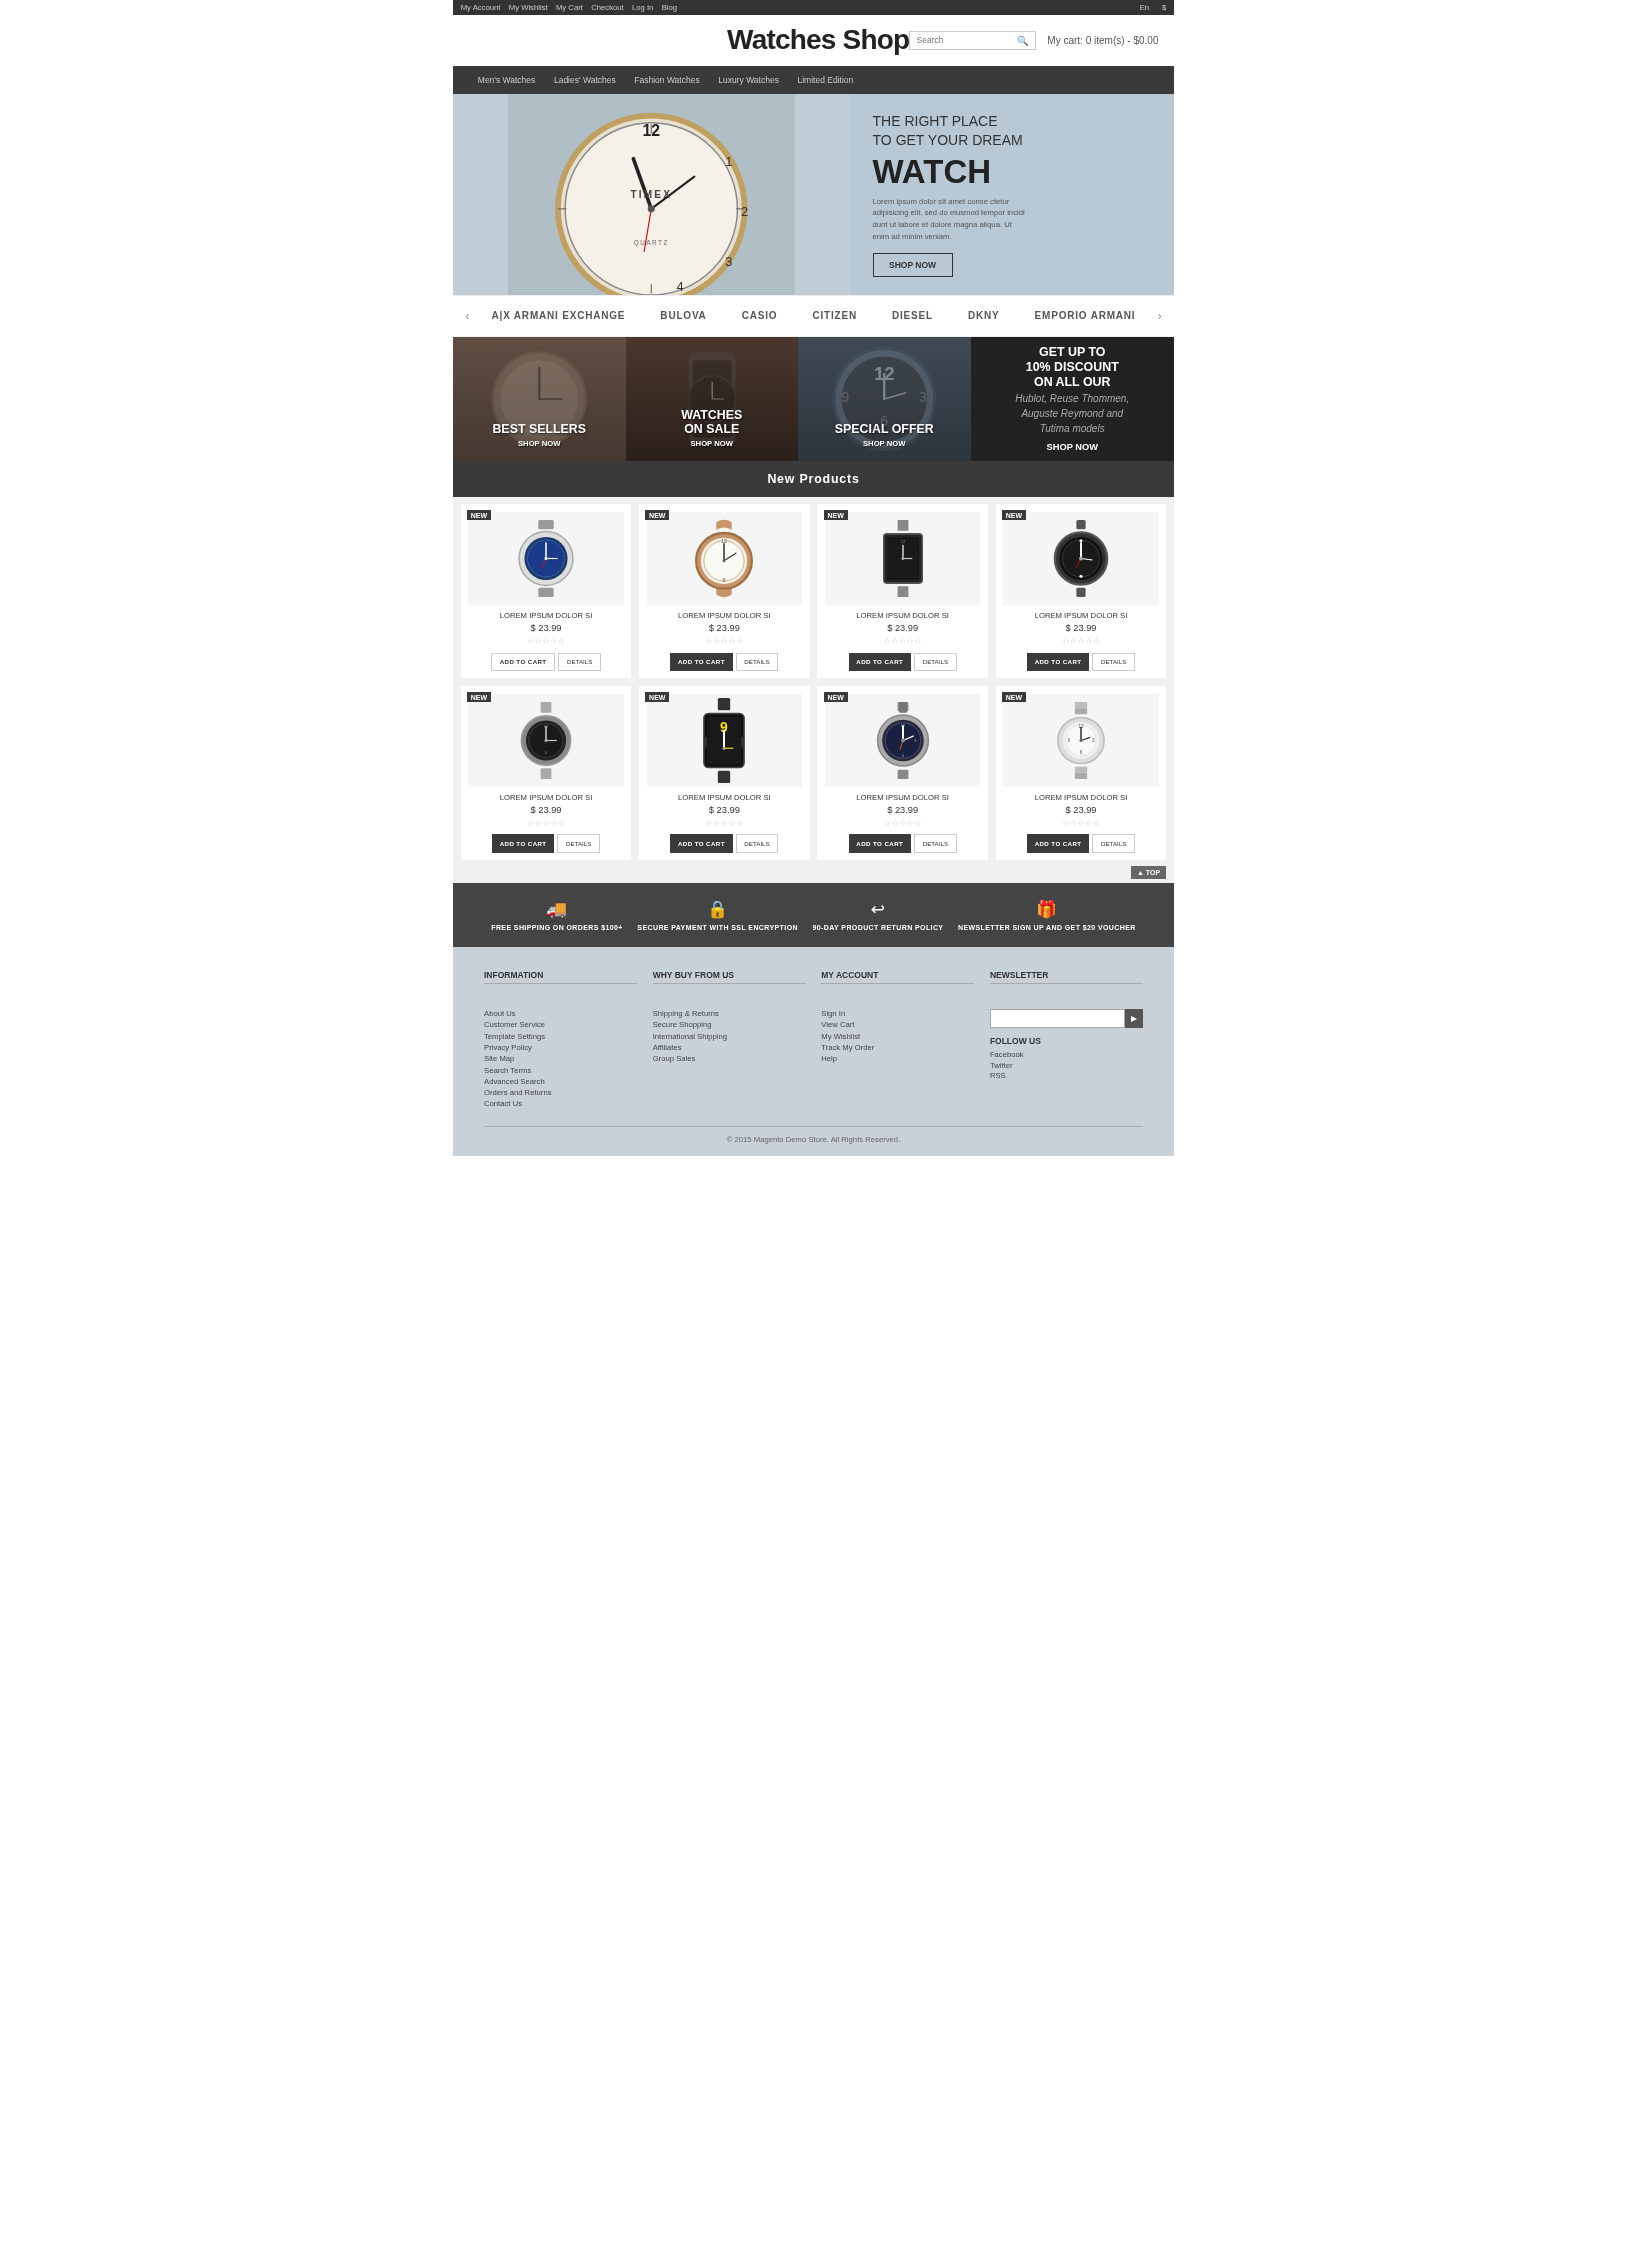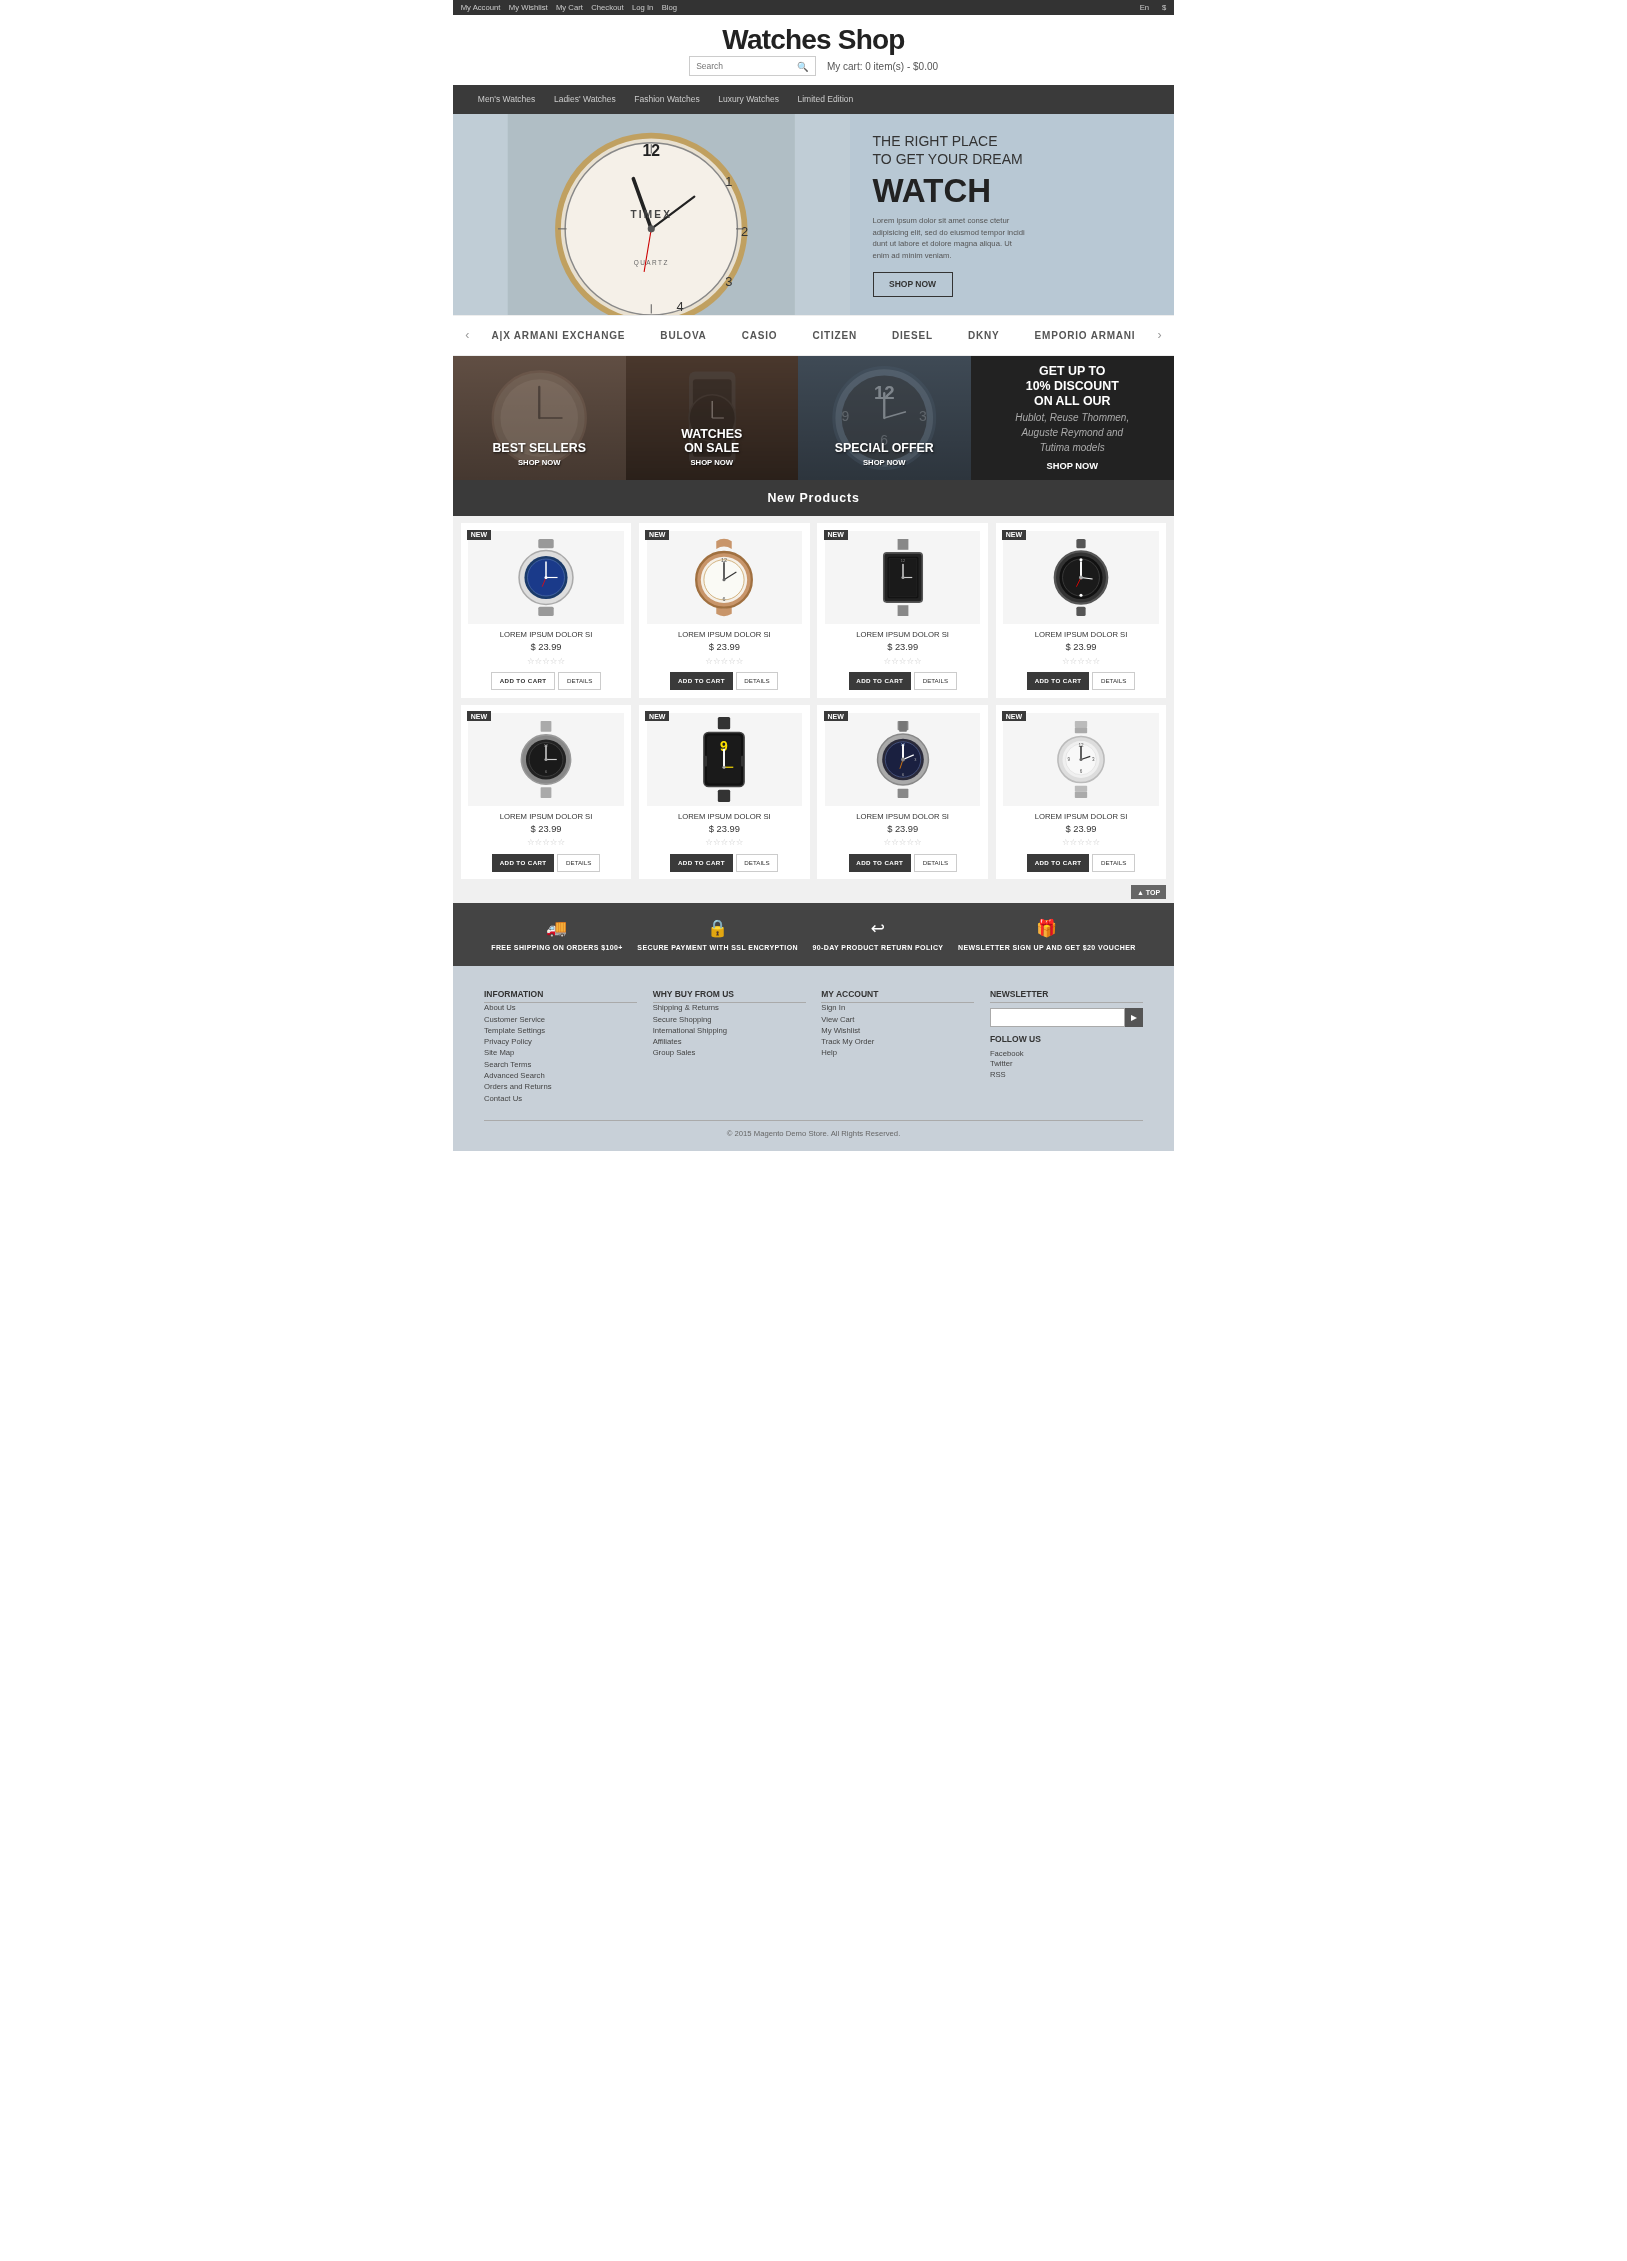--- a/index.html
+++ b/index.html
@@ -4,21 +4,21 @@
   <style>
     * { margin: 0; padding: 0; box-sizing: border-box; }
     body { font-family: Arial, sans-serif; font-size: 9.3px; color: #333; background: #fff; width: 721px; margin: 0 auto; }
 
     
     .top-bar { background: #333; color: #ccc; font-size: 7.7px; display: flex; justify-content: space-between; align-items: center; padding: 3.1px 7.7px; }
     .top-bar a { color: #ccc; text-decoration: none; margin-right: 6.2px; }
     .top-bar-right { display: flex; gap: 13px; align-items: center; }
 
     
-    .header { display: flex; align-items: center; justify-content: flex-end; padding: 9.3px 15.5px; flex-direction: column; }
+    .header { display: flex; align-items: center; justify-content: flex-end; padding: 9.3px 15.5px; }
     .site-title { font-size: 28px; font-weight: 900; color: #222; letter-spacing: -0.8px; }
     .header-right { display: flex; align-items: center; gap: 11px; }
     .search-box { display: flex; align-items: center; border: 0.8px solid #ccc; padding: 3.1px 6.2px; }
     .search-box input { border: none; outline: none; font-size: 8.5px; width: 101px; }
     .search-icon { color: #666; font-size: 9.3px; cursor: pointer; }
     .cart-info { font-size: 10px; color: #555; white-space: nowrap; }
 
     
     .main-nav { background: #3a3a3a; padding: 0 15.5px; display: flex; align-items: flex-start; }
     .main-nav a { color: #ccc; text-decoration: none; font-size: 8.5px; padding: 9.3px 9.3px; display: inline-block; }
@@ -69,21 +69,21 @@
 
     
     .features-bar { background: #444; display: flex; justify-content: space-around; padding: 15.5px 31px; }
     .feature-item { display: flex; flex-direction: column; align-items: center; gap: 4.6px; }
     .feature-icon { color: #fff; font-size: 17px; }
     .feature-label { color: #fff; font-size: 7px; text-align: center; text-transform: uppercase; font-weight: bold; letter-spacing: 0.4px; }
 
     
     .footer { background: #c8d0d8; padding: 23px 31px 12.4px; }
     .footer-grid { display: grid; grid-template-columns: repeat(4, 1fr); gap: 15.5px; }
-    .footer-col h4 { font-size: 8.5px; font-weight: bold; color: #333; text-transform: uppercase; margin-bottom: 0; border-bottom: 0.8px solid #aaa; padding-bottom: 3.1px; }
+    .footer-col h4 { font-size: 8.5px; font-weight: bold; color: #333; text-transform: uppercase; margin-bottom: 25px; border-bottom: 0.8px solid #aaa; padding-bottom: 3.1px; }
     .footer-col a { display: block; font-size: 7.7px; color: #444; text-decoration: none; margin-bottom: 2.3px; }
     .newsletter-input { display: flex; margin-top: 4.6px; }
     .newsletter-input input { flex: 1; border: 0.8px solid #aaa; padding: 3.9px; font-size: 7.7px; outline: none; }
     .newsletter-btn { background: #555; color: #fff; border: none; padding: 3.9px 6.2px; cursor: pointer; font-size: 7.7px; }
     .footer-bottom { text-align: center; font-size: 7.7px; color: #666; margin-top: 15.5px; padding-top: 7.7px; border-top: 0.8px solid #aaa; }
     .follow-links a { display: block; font-size: 7.7px; color: #444; text-decoration: none; margin-bottom: 1.5px; }
     .follow-title { font-size: 8.5px; font-weight: bold; color: #333; margin: 7.7px 0 4.6px; text-transform: uppercase; }
   </style>
 </head>
 <body>

